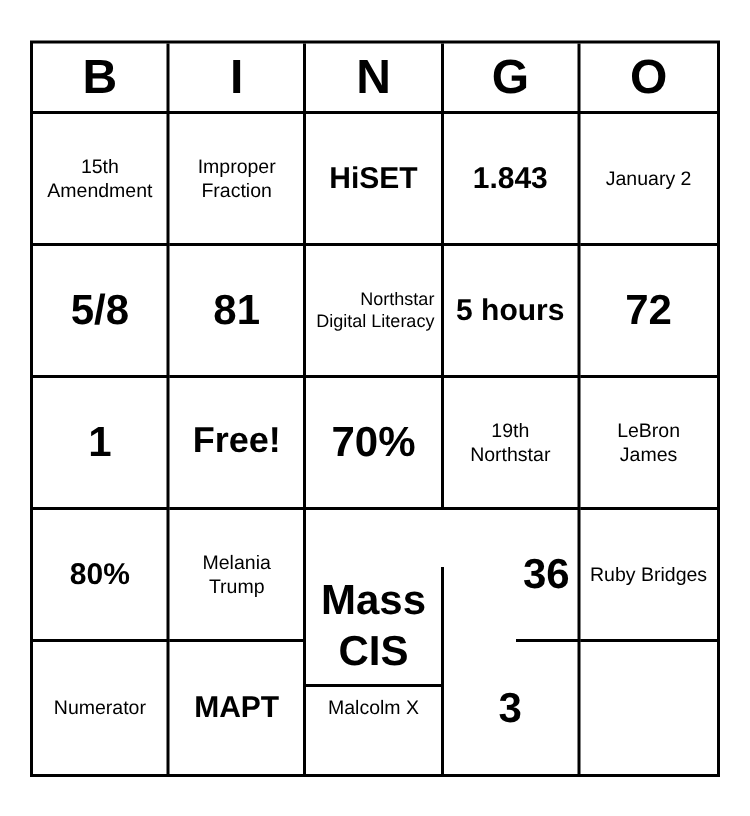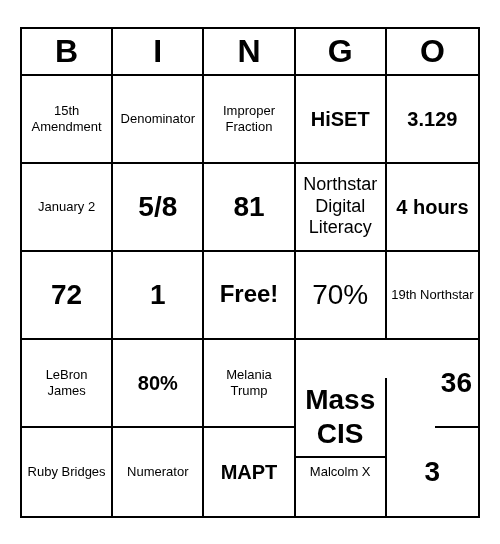--- a/index.html
+++ b/index.html
@@ -62,33 +62,32 @@
 <div class="bingo-card">
   <div class="bingo-header">
   <div class="bingo-header-cell">B</div>
       <div class="bingo-header-cell">I</div>
       <div class="bingo-header-cell">N</div>
       <div class="bingo-header-cell">G</div>
       <div class="bingo-header-cell">O</div>
     </div>
   <div class="bingo-grid">
   <div class="bingo-cell" style="font-size: 13px;">15th Amendment</div>
-      <div class="bingo-cell" style="font-size: 13px;">Denominator</div>
       <div class="bingo-cell" style="font-size: 13px;">Improper Fraction</div>
       <div class="bingo-cell" style="font-size: 20px; font-weight: bold;">HiSET</div>
-      <div class="bingo-cell" style="font-size: 20px; font-weight: bold;">3.129</div>
+      <div class="bingo-cell" style="font-size: 20px; font-weight: bold;">1.843</div>
       <div class="bingo-cell" style="font-size: 13px;">January 2</div>
       <div class="bingo-cell" style="font-size: 28px; font-weight: bold;">5/8</div>
       <div class="bingo-cell" style="font-size: 28px; font-weight: bold; text-align: center;">81</div>
-      <div class="bingo-cell" style="font-size: 18px;">Northstar Digital Literacy</div>
-      <div class="bingo-cell" style="font-size: 20px; font-weight: bold;">4 hours</div>
+      <div class="bingo-cell" style="font-size: 12px; text-align: right;">Northstar Digital Literacy</div>
+      <div class="bingo-cell" style="font-size: 20px; font-weight: bold;">5 hours</div>
       <div class="bingo-cell" style="font-size: 28px; font-weight: bold;">72</div>
       <div class="bingo-cell" style="font-size: 28px; font-weight: bold;">1</div>
       <div class="bingo-cell" style="font-size: 24px; font-weight: bold;">Free!</div>
-      <div class="bingo-cell" style="font-size: 28px; font-weight: normal;">70%</div>
+      <div class="bingo-cell" style="font-size: 28px; font-weight: bold;">70%</div>
       <div class="bingo-cell" style="font-size: 13px;">19th Northstar</div>
       <div class="bingo-cell" style="font-size: 13px;">LeBron James</div>
       <div class="bingo-cell" style="font-size: 20px; font-weight: bold;">80%</div>
       <div class="bingo-cell" style="font-size: 13px;">Melania Trump</div>
       <div class="bingo-cell" style="font-size: 28px; font-weight: bold; margin-top: 38px;">Mass CIS</div>
       <div class="bingo-cell" style="font-size: 28px; font-weight: bold; margin-left: 48px;">36</div>
       <div class="bingo-cell" style="font-size: 13px;">Ruby Bridges</div>
       <div class="bingo-cell" style="font-size: 13px;">Numerator</div>
       <div class="bingo-cell" style="font-size: 20px; font-weight: bold;">MAPT</div>
       <div class="bingo-cell" style="font-size: 13px;">Malcolm X</div>

